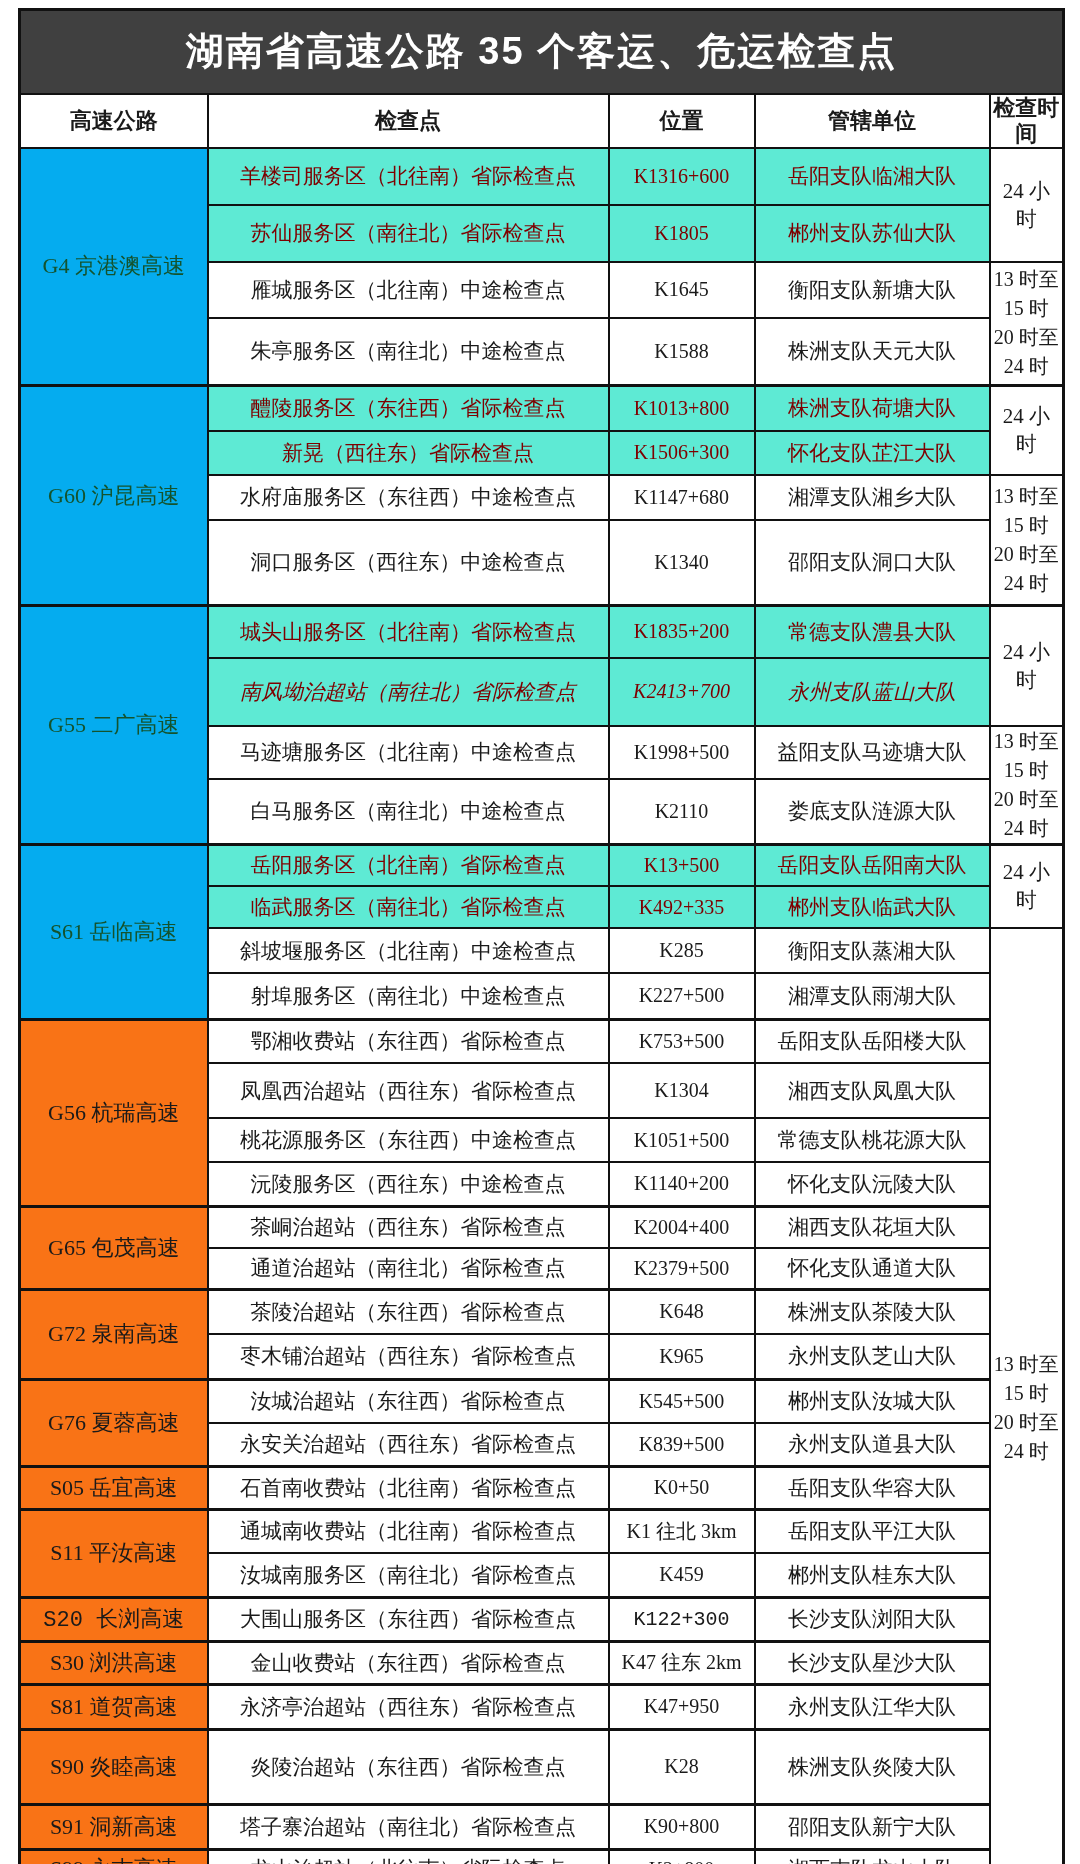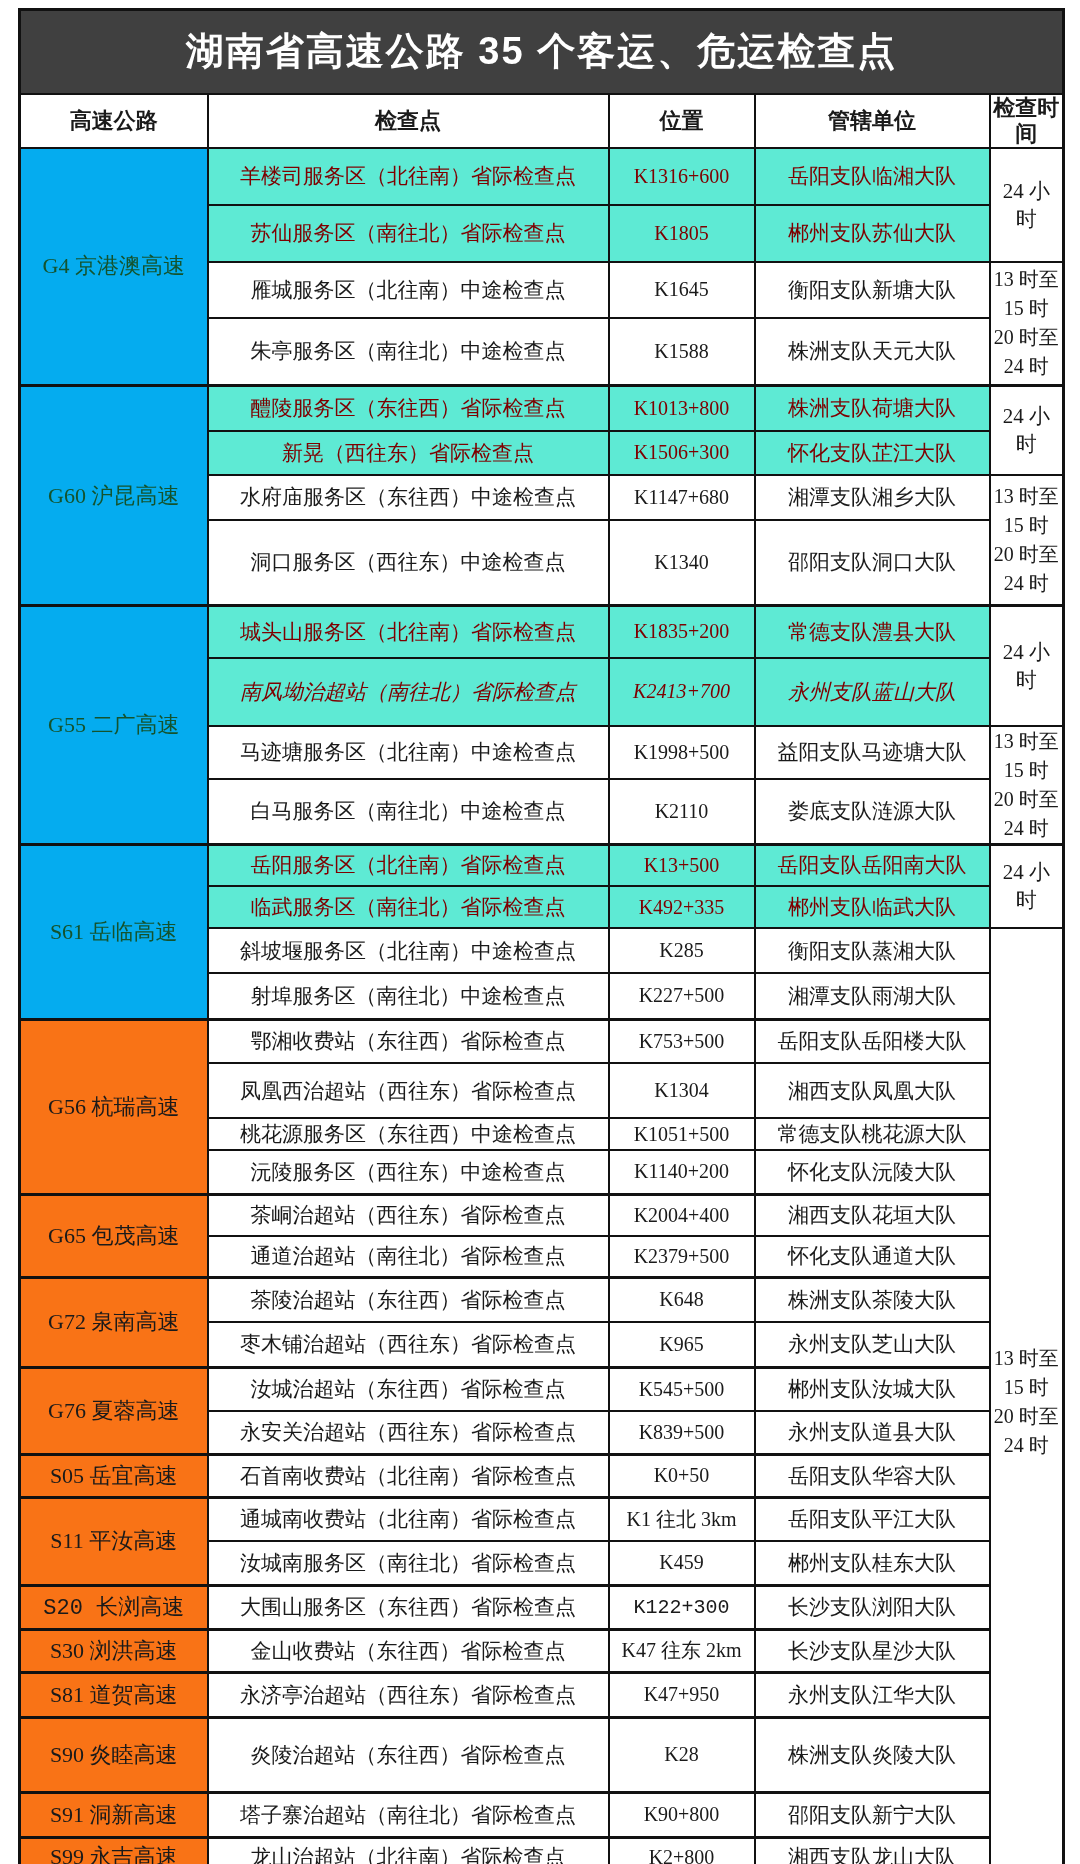--- a/index.html
+++ b/index.html
@@ -197,21 +197,21 @@
             <td class="hw-cell" rowspan="4">G56 杭瑞高速</td>
             <td class="cp-cell">鄂湘收费站（东往西）省际检查点</td>
             <td class="loc-cell">K753+500</td>
             <td class="unit-cell">岳阳支队岳阳楼大队</td>
           </tr>
           <tr style="height: 55px;">
             <td class="cp-cell">凤凰西治超站（西往东）省际检查点</td>
             <td class="loc-cell">K1304</td>
             <td class="unit-cell">湘西支队凤凰大队</td>
           </tr>
-          <tr style="height: 32px;">
+          <tr style="height: 44px;">
             <td class="cp-cell">桃花源服务区（东往西）中途检查点</td>
             <td class="loc-cell">K1051+500</td>
             <td class="unit-cell">常德支队桃花源大队</td>
           </tr>
           <tr style="height: 44px;">
             <td class="cp-cell">沅陵服务区（西往东）中途检查点</td>
             <td class="loc-cell">K1140+200</td>
             <td class="unit-cell">怀化支队沅陵大队</td>
           </tr>
           <tr class="sec" style="height: 42px;">

